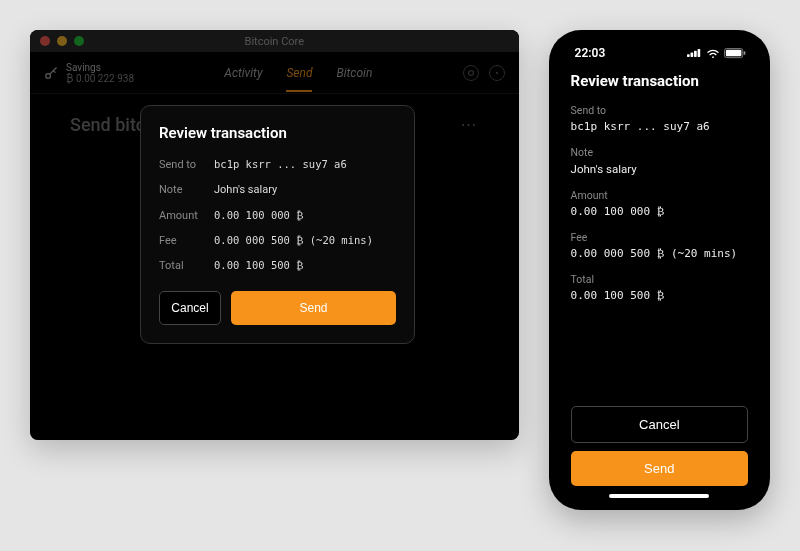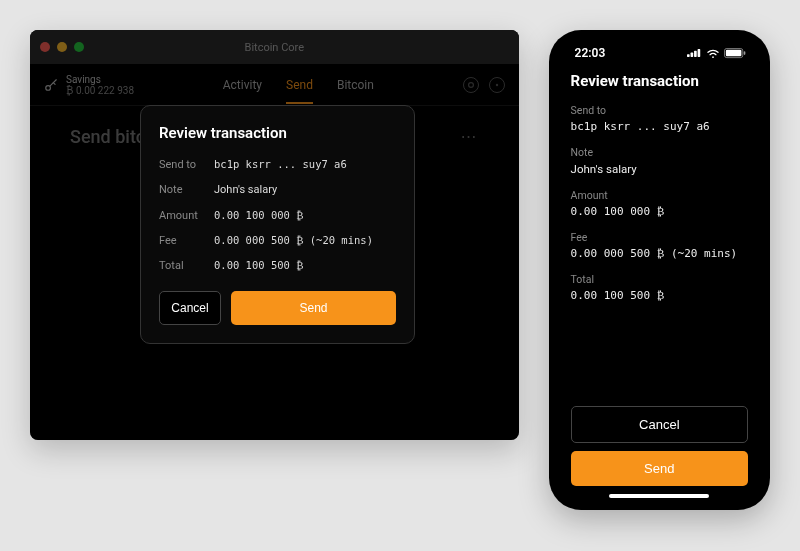--- a/index.html
+++ b/index.html
@@ -18,21 +18,21 @@
     .desktop {
       width: 490px;
       height: 410px;
       background: #000;
       border-radius: 8px;
       position: relative;
       overflow: hidden;
       box-shadow: 0 10px 30px rgba(0,0,0,0.2);
     }
     .titlebar {
-      height: 34px;
+      height: 22px;
       background: #2a2a2a;
       display: flex;
       align-items: center;
       padding: 0 10px;
       position: relative;
     }
     .traffic-lights { display: flex; gap: 7px; }
     .traffic-light { width: 10px; height: 10px; border-radius: 50%; }
     .tl-red { background: #ff5f56; }
     .tl-yellow { background: #ffbd2e; }
@@ -56,21 +56,21 @@
       font-size: 11px;
       border-bottom: 1px solid #1a1a1a;
     }
     .wallet-block { display: flex; align-items: center; gap: 8px; }
     .key-icon svg { display: block; }
     .wallet-lines { display: flex; flex-direction: column; line-height: 1.1; }
     .wallet-name { font-size: 10px; color: #bbb; }
     .wallet-balance { font-size: 10px; color: #888; }
 
     .nav { flex: 1; display: flex; justify-content: center; gap: 24px; font-size: 12px; }
-    .nav-item { color: #aaa; cursor: pointer; padding: 12px 0 10px; border-bottom: 2px solid transparent; }
+    .nav-item { color: #aaa; cursor: pointer; padding: 12px 0 10px; border-bottom: 2px solid transparent; font-style: italic; }
     .nav-item.active { color: #f7931a; border-bottom-color: #f7931a; }
 
     .right-icons { display: flex; gap: 10px; align-items: center; }
     .circ-icon {
       width: 16px; height: 16px;
       border: 1.5px solid #555;
       border-radius: 50%;
       display: flex; align-items: center; justify-content: center;
       font-size: 10px; color: #555;
     }

